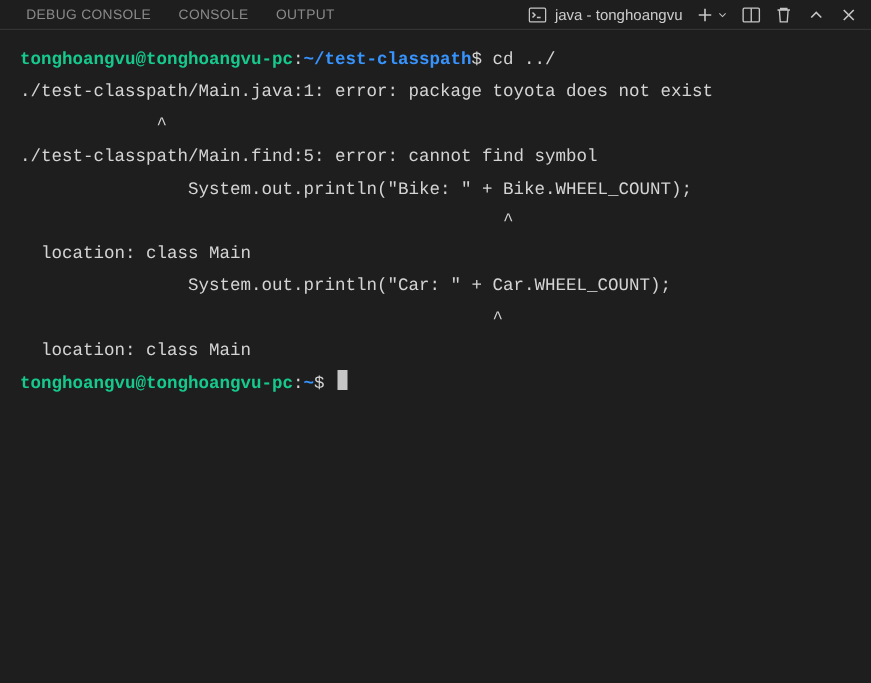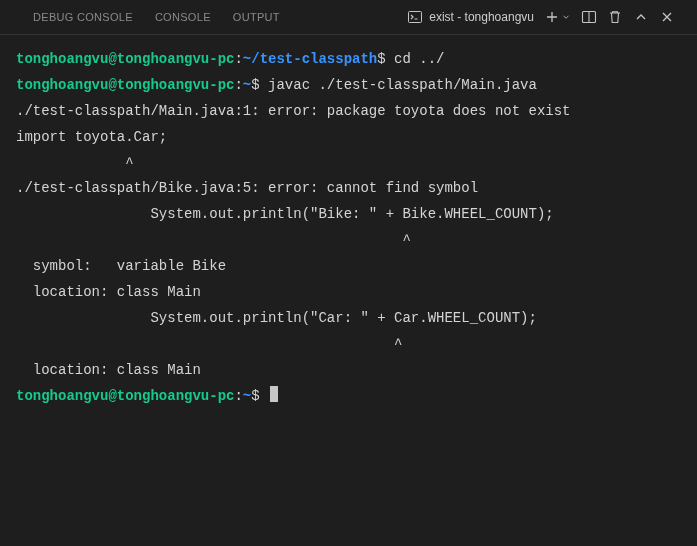--- a/index.html
+++ b/index.html
@@ -8,22 +8,22 @@
       height: 546px;
       background: #1e1e1e;
       color: #cccccc;
       font-family: "Segoe UI", -apple-system, sans-serif;
       font-size: 11px;
       overflow: hidden;
     }
     .panel-header {
       display: flex;
       align-items: center;
-      height: 35px;
-      padding: 0 22px;
+      height: 24px;
+      padding: 0 10px;
       border-bottom: 1px solid #333;
     }
     .tabs {
       display: flex;
       gap: 0;
     }
     .tab {
       padding: 8px 11px;
       color: #8a8a8a;
       cursor: pointer;
@@ -94,21 +94,21 @@
     <div class="tab">OUTPUT</div>
   </div>
   <div class="header-right">
     <div class="shell-label">
       <span class="icon">
         <svg viewBox="0 0 16 16" fill="none" stroke="currentColor" stroke-width="1">
             <rect x="1.5" y="2.5" width="13" height="11" rx="1"></rect>
             <path d="M4 6l2 2-2 2M7.5 10h3" stroke-width="1.2"></path>
           </svg>
       </span>
-      <span>exist - tonghoangvu</span>
+      <span>java - tonghoangvu</span>
     </div>
     <div class="plus-group">
       <span class="icon">
         <svg viewBox="0 0 16 16" stroke="currentColor" stroke-width="1.3">
             <path d="M8 3v10M3 8h10"></path>
           </svg>
       </span>
       <span class="icon" style="width:10px">
         <svg viewBox="0 0 16 16" stroke="currentColor" stroke-width="1.3" fill="none">
             <path d="M4 6l4 4 4-4"></path>
@@ -134,26 +134,23 @@
     <span class="icon">
       <svg viewBox="0 0 16 16" stroke="currentColor" stroke-width="1.3">
           <path d="M4 4l8 8M12 4l-8 8"></path>
         </svg>
     </span>
   </div>
 </div>
 
 <div class="terminal-body">
   <div class="line"><span class="prompt-user">tonghoangvu@tonghoangvu-pc</span><span class="prompt-sym">:</span><span class="prompt-path">~/test-classpath</span><span class="prompt-sym">$</span><span class="cmd"> cd ../</span></div>
-  <div class="line"><span class="prompt-user">tonghoangvu@tonghoangvu-pc</span><span class="prompt-sym">:</span><span class="prompt-path">~</span><span class="prompt-sym">$</span><span class="cmd"> javac ./test-classpath/Main.java</span></div>
   <div class="line">./test-classpath/Main.java:1: error: package toyota does not exist</div>
-  <div class="line">import toyota.Car;</div>
   <div class="line">             ^</div>
-  <div class="line">./test-classpath/Bike.java:5: error: cannot find symbol</div>
+  <div class="line">./test-classpath/Main.find:5: error: cannot find symbol</div>
   <div class="line">                System.out.println("Bike: " + Bike.WHEEL_COUNT);</div>
   <div class="line">                                              ^</div>
-  <div class="line">  symbol:   variable Bike</div>
   <div class="line">  location: class Main</div>
   <div class="line">                System.out.println("Car: " + Car.WHEEL_COUNT);</div>
   <div class="line">                                             ^</div>
   <div class="line">  location: class Main</div>
   <div class="line"><span class="prompt-user">tonghoangvu@tonghoangvu-pc</span><span class="prompt-sym">:</span><span class="prompt-path">~</span><span class="prompt-sym">$</span><span class="cmd"> </span><span class="cursor"></span></div>
 </div>
 
 </body></html>

